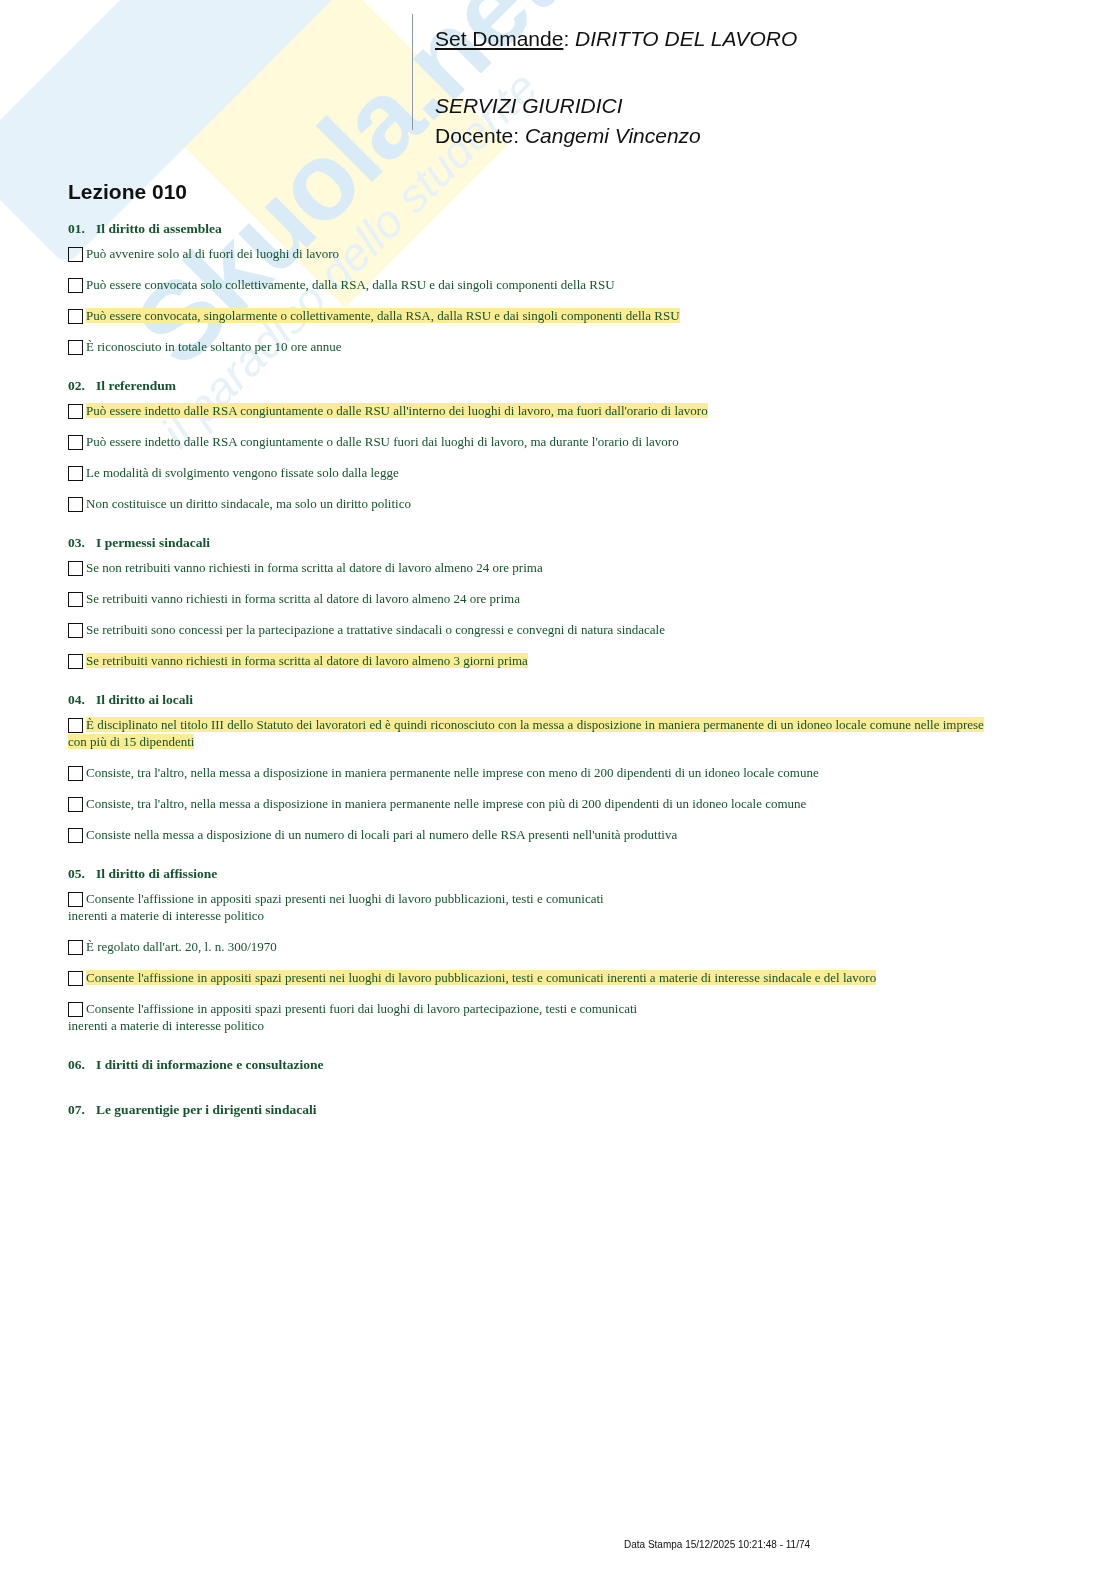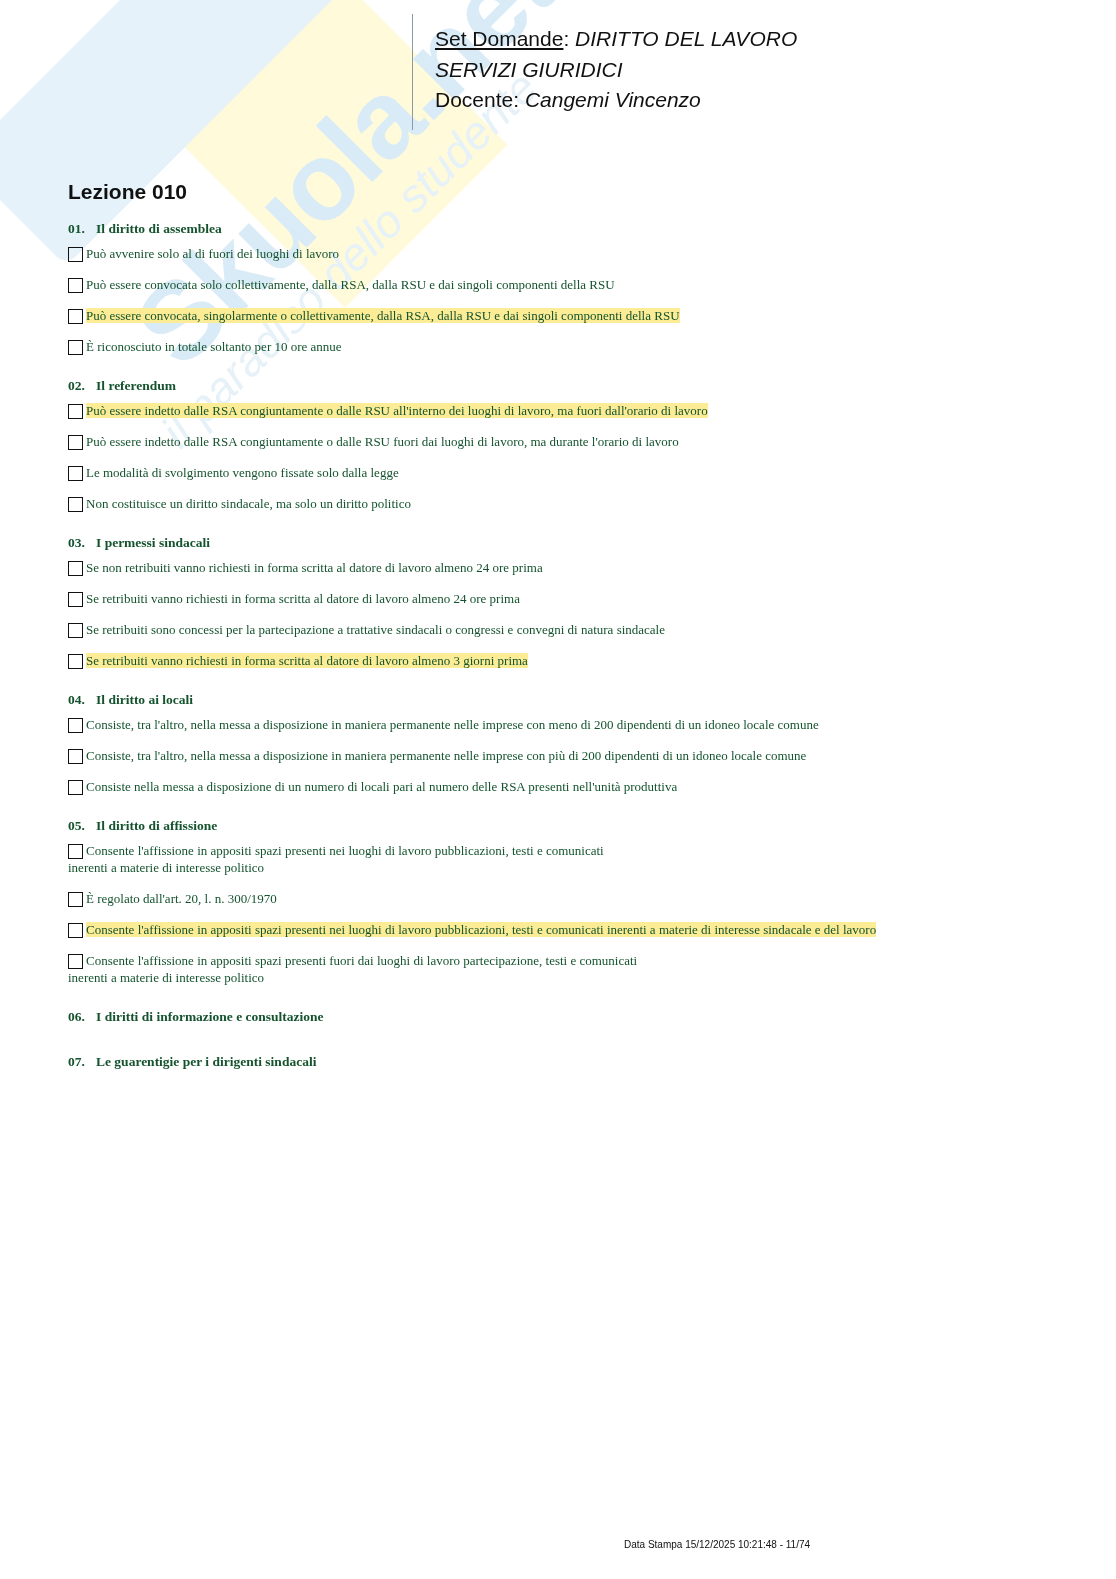--- a/index.html
+++ b/index.html
@@ -26,21 +26,21 @@
   .wm-sub {
     left: 150px; top: 420px; transform: rotate(-45deg); transform-origin: left top;
     font-family: "Liberation Sans", sans-serif; font-style: italic; font-size: 46px;
     color: #e6f1f8; white-space: nowrap;
   }
 
   
   .header-rule { position: absolute; left: 412px; top: 14px; width: 1px; height: 116px; background: #8a9aa8; }
   .header { position: absolute; left: 435px; top: 24px; font-family: "Liberation Sans", sans-serif; font-size: 21px; color: #111; line-height: 30.5px; }
   .header .u { text-decoration: underline; }
-  .header .i { font-style: italic; }
+  .header .i { font-style: italic; margin-top: 36px; }
 
   .lesson-title { position: absolute; left: 68px; top: 180px; font-family: Liberation Sans, sans-serif; font-weight: bold; font-size: 21px; color: #111; }
 
   .content { position: absolute; left: 68px; top: 218px; width: 960px; font-family: "Liberation Serif", serif; color: #14532d; }
   .question { margin-bottom: 20px; }
   .q-title { font-weight: bold; font-size: 13.5px; height: 22px; line-height: 22px; margin-bottom: 5px; }
   .q-title .num { display: inline-block; width: 28px; }
   .answer { font-size: 13px; line-height: 17px; margin-bottom: 14px; position: relative; }
   .cb { display: inline-block; width: 15px; height: 15px; border: 1.3px solid #111; vertical-align: -4px; margin-right: 3px; box-sizing: border-box; background: transparent; }
   .hl { background: #fcec96; box-decoration-break: clone; -webkit-box-decoration-break: clone; }
@@ -92,20 +92,21 @@
     <div class="question">
       <div class="q-title"><span class="num">03.</span><span>I permessi sindacali</span></div>
       <div class="answer"><span class="cb"></span><span>Se non retribuiti vanno richiesti in forma scritta al datore di lavoro almeno 24 ore prima</span></div>
       <div class="answer"><span class="cb"></span><span>Se retribuiti vanno richiesti in forma scritta al datore di lavoro almeno 24 ore prima</span></div>
       <div class="answer"><span class="cb"></span><span>Se retribuiti sono concessi per la partecipazione a trattative sindacali o congressi e convegni di natura sindacale</span></div>
       <div class="answer"><span class="cb"></span><span class="hl">Se retribuiti vanno richiesti in forma scritta al datore di lavoro almeno 3 giorni prima</span></div>
     </div>
 
     <div class="question">
       <div class="q-title"><span class="num">04.</span><span>Il diritto ai locali</span></div>
+      <div class="answer" style="width:928px;"><span class="cb"></span><span class="hl">È disciplinato nel titolo III dello Statuto dei lavoratori ed è quindi riconosciuto con la messa a disposizione in maniera permanente di un idoneo locale comune nelle imprese con più di 15 dipendenti</span></div>
       <div class="answer"><span class="cb"></span><span>Consiste, tra l'altro, nella messa a disposizione in maniera permanente nelle imprese con meno di 200 dipendenti di un idoneo locale comune</span></div>
       <div class="answer"><span class="cb"></span><span>Consiste, tra l'altro, nella messa a disposizione in maniera permanente nelle imprese con più di 200 dipendenti di un idoneo locale comune</span></div>
       <div class="answer"><span class="cb"></span><span>Consiste nella messa a disposizione di un numero di locali pari al numero delle RSA presenti nell'unità produttiva</span></div>
     </div>
 
     <div class="question">
       <div class="q-title"><span class="num">05.</span><span>Il diritto di affissione</span></div>
       <div class="answer"><span class="cb"></span><span>Consente l'affissione in appositi spazi presenti nei luoghi di lavoro pubblicazioni, testi e comunicati</span><br><span>inerenti a materie di interesse politico</span></div>
       <div class="answer"><span class="cb"></span><span>È regolato dall'art. 20, l. n. 300/1970</span></div>
       <div class="answer"><span class="cb"></span><span class="hl">Consente l'affissione in appositi spazi presenti nei luoghi di lavoro pubblicazioni, testi e comunicati inerenti a materie di interesse sindacale e del lavoro</span></div>

